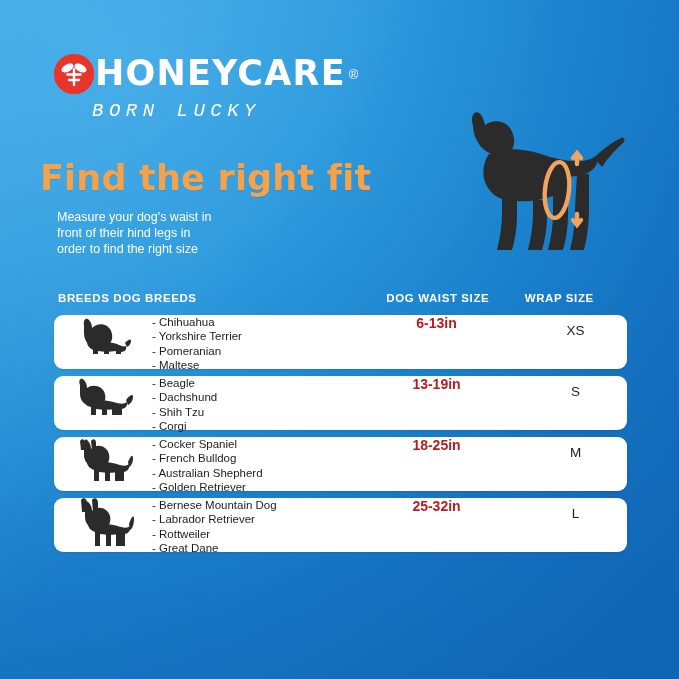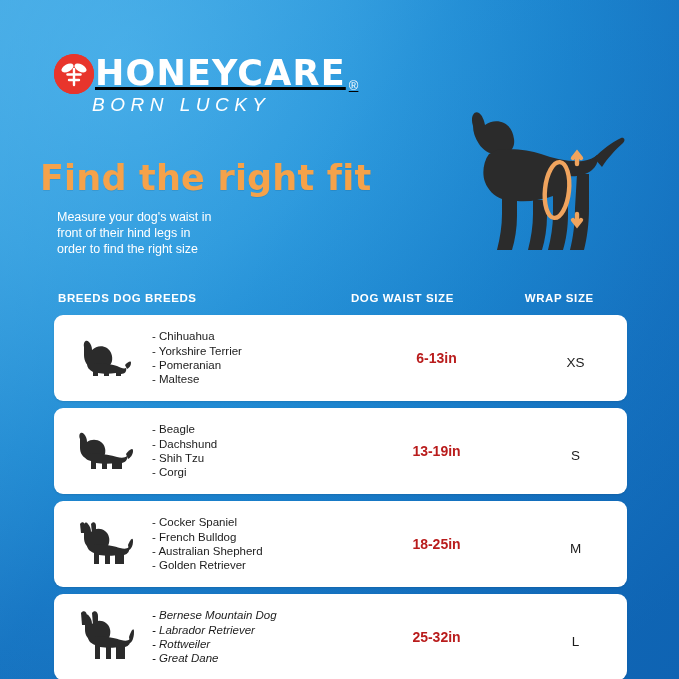--- a/index.html
+++ b/index.html
@@ -32,22 +32,21 @@
   }
 
   
   .logo-block {
     position: absolute;
     left: 54px;
     top: 52px;
   }
   .logo-row {
     display: flex;
-    align-items: flex-end;
-    text-decoration: underline;
+    align-items: center;
   }
   .logo-badge {
     width: 40px;
     height: 40px;
     border-radius: 50%;
     background: #e8352c;
     position: relative;
     margin-right: 1px;
     margin-top: 2px;
     flex: none;
@@ -62,25 +61,26 @@
     line-height: 42px;
   }
   .logo-reg {
     font-size: 13px;
     color: #ffffff;
     line-height: 16px;
     margin-left: 3px;
     margin-top: 3px;
   }
   .logo-sub {
-    font-family: Liberation Sans, sans-serif;
+    font-family: Liberation Mono, monospace;
     font-style: italic;
     font-size: 19px;
     letter-spacing: 5.5px;
     color: #ffffff;
+    margin-top: 6px;
     margin-left: 38px;
   }
 
   
   .headline {
     position: absolute;
     left: 40px;
     top: 158px;
     font-family: "DejaVu Sans", sans-serif;
     font-weight: bold;
@@ -117,29 +117,29 @@
   .table-head {
     display: flex;
     align-items: center;
     color: #ffffff;
     font-weight: bold;
     font-size: 11.5px;
     letter-spacing: 0.6px;
     padding: 0 0 11px 0;
   }
   .col-breeds { width: 295px; padding-left: 4px; }
-  .col-waist  { width: 175px; }
+  .col-waist  { width: 175px; text-align: center; }
   .col-wrap   { width: 103px; }
 
   .row {
     display: flex;
-    align-items: center;
+    align-items: flex-start;
     background: #ffffff;
     border-radius: 9px;
-    height: 86px;
+    height: 54px;
     margin-bottom: 7px;
     box-shadow: 0 1px 2px rgba(0,0,0,0.10);
   }
   .cell-icon {
     width: 98px;
     display: flex;
     align-items: center;
     justify-content: center;
     flex: none;
   }
@@ -317,21 +317,21 @@
               <path d="M21 2 C23 -1 27 0 27 5 L27 14 L22 14 Z"></path>
               <path d="M24 26 C34 25 44 27 50 29 C54 30 57 30 59 28 C60 32 58 35 54 36
                        L54 48 L49 48 L49 36 C43 37 35 37 29 36 L29 48 L24 48 L24 34
                        C19 32 17 29 17 26 Z"></path>
               <path d="M35 30 L40 30 L40 48 L35 48 Z"></path>
               <path d="M45 32 L50 32 L50 48 L45 48 Z"></path>
               <path d="M58 26 C60 20 63 15 63 21 C63 27 61 31 59 32 Z"></path>
             </g>
           </svg>
         </div>
-        <div class="cell-breeds" style="white-space: pre-line; font-style: italic;">- Bernese Mountain Dog
+        <div class="cell-breeds" style="white-space: pre-line;">- Bernese Mountain Dog
 - Labrador Retriever
 - Rottweiler
 - Great Dane</div>
         <div class="cell-waist">25-32in</div>
         <div class="cell-wrap">L</div>
       </div>
 
     </div>
   </div>
 </div>

